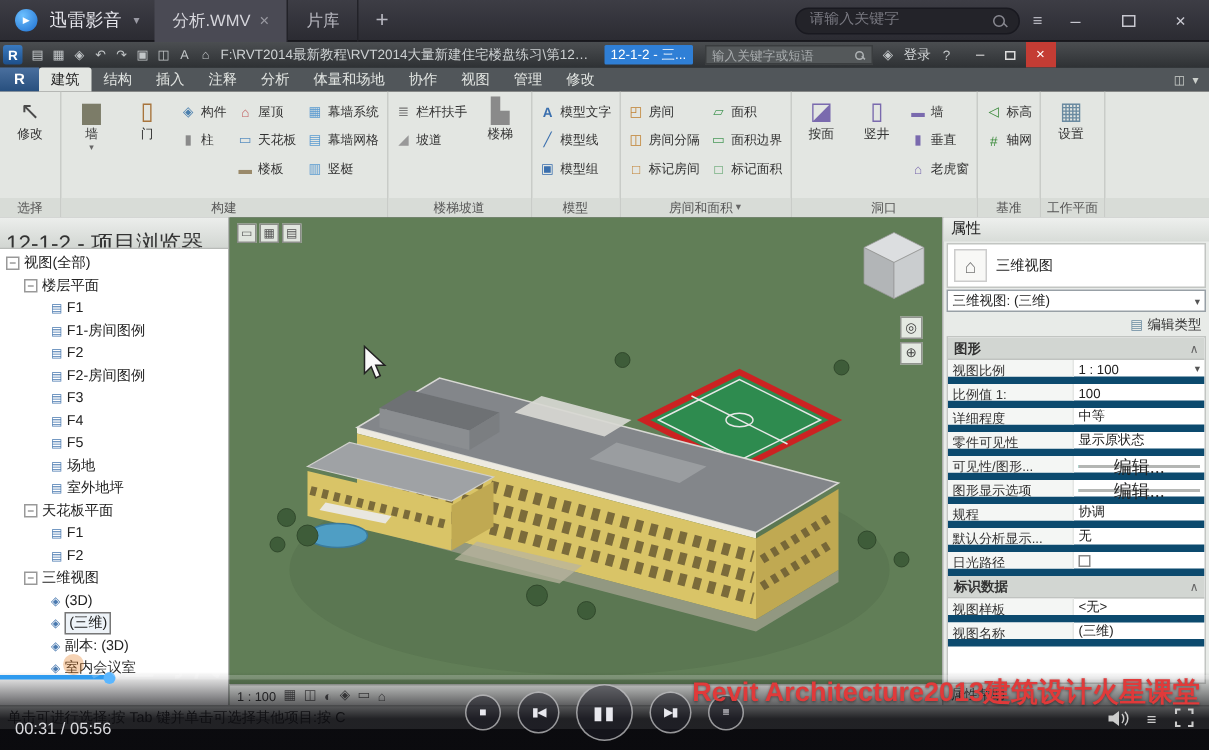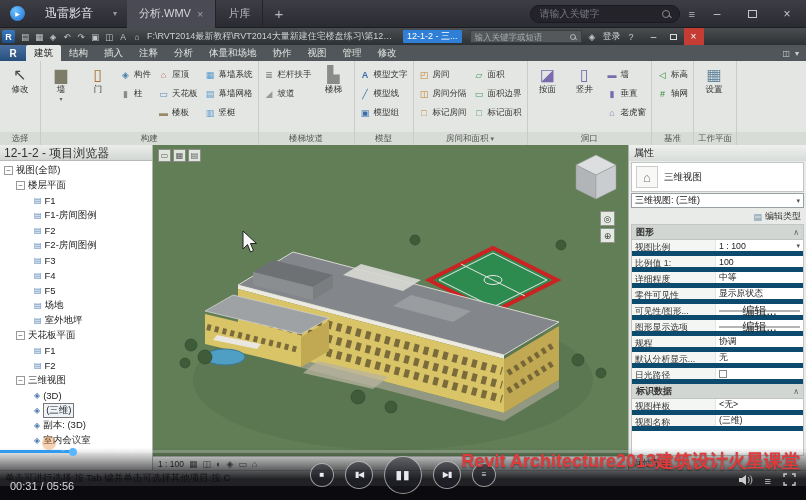--- a/index.html
+++ b/index.html
@@ -2,30 +2,30 @@
 <html><head>
 <meta charset="utf-8">
 <style>
 *{margin:0;padding:0;box-sizing:border-box}
 html,body{background:#111}
 body{font-family:"Liberation Sans","DejaVu Sans",sans-serif}
 #stage{position:relative;width:806px;height:500px;overflow:hidden;background:#000;font-size:10px;color:#222}
 
 
 .pt{position:absolute;top:0;left:0;right:0;height:28px;background:linear-gradient(#3d3d45,#2b2b32);display:flex;align-items:center;z-index:30;border-bottom:1px solid #1c1c22}
-.pt-logo{display:flex;align-items:center;gap:20px;padding:0 10px;color:#e6e6ec;font-size:12px}
+.pt-logo{display:flex;align-items:center;gap:8px;padding:0 10px;color:#e6e6ec;font-size:12px}
 .logo-dot{width:15px;height:15px;border-radius:50%;background:radial-gradient(circle at 35% 30%,#6cc0ff,#1e6fd0);display:inline-flex;align-items:center;justify-content:center;color:#fff;font-size:6px;line-height:1}
 .pcaret{color:#9a9aa4;font-size:8px}
 .pt-tab{display:flex;align-items:center;gap:6px;height:28px;padding:0 12px;color:#d6d6dc;font-size:11px;background:#4a4a54;border-right:1px solid #222228}
 .pt-tab.lib{background:transparent;color:#b9b9c1}
 .tab-x{color:#9a9aa2;font-size:11px}
 .pt-add{color:#b8b8c0;font-size:15px;padding:0 11px}
 .pt-right{margin-left:auto;display:flex;align-items:center;gap:9px;padding-right:6px}
 .pt-search{position:relative;width:150px;height:18px;background:#232329;border:1px solid #191920;border-radius:9px;display:flex;align-items:center}
-.pt-search input{flex:1;background:transparent;border:none;outline:none;color:#bbb;font-size:10px;padding:0 9px;font-family:Liberation Sans, sans-serif;min-width:0}
+.pt-search input{flex:1;background:transparent;border:none;outline:none;color:#bbb;font-size:10px;padding:0 9px;font-family:Liberation Mono, monospace;min-width:0}
 .pt-search input::placeholder{color:#787880}
 .lens{width:8px;height:8px;border:1.4px solid #8a8a92;border-radius:50%;margin-right:9px;position:relative;flex:none}
 .lens::after{content:"";position:absolute;width:4px;height:1.4px;background:#8a8a92;right:-3.5px;bottom:-1px;transform:rotate(45deg)}
 .pt-ico{color:#b5b5bd;font-size:11px}
 .win-btn{width:26px;height:28px;display:inline-flex;align-items:center;justify-content:center;color:#c8c8d0;font-size:12px}
 .maxbox{display:inline-block;width:9px;height:8px;border:1px solid #c8c8d0}
 
 
 #video{position:absolute;top:28px;left:0;width:806px;height:458px;background:#000}
 #revit{position:absolute;inset:0;display:flex;flex-direction:column}
@@ -63,21 +63,21 @@
 .bcaret{font-size:6px;color:#666;line-height:5px}
 .scol{display:flex;flex-direction:column;padding-top:2px}
 .sbtn{display:flex;align-items:center;gap:3px;height:19px;font-size:8.5px;color:#333;white-space:nowrap;padding:0 2px}
 .sbtn .si{width:11px;text-align:center;font-size:9px;flex:none}
 .panel-fill{flex:1;display:flex;flex-direction:column}
 .panel-fill .p-label{flex:none}
 .panel-fill .p-body{flex:1}
 
 .rv-main{flex:1;display:flex;min-height:0}
 .browser{width:153px;background:#eef0ee;border-right:1px solid #b0b3b0;display:flex;flex-direction:column;flex:none}
-.br-head{height:16px;background:linear-gradient(#eceeec,#d2d6d2);border-bottom:1px solid #b8bbb8;font-size:12px;padding:0 4px;line-height:16px;color:#333;white-space:nowrap;overflow:hidden}
+.br-head{height:16px;background:linear-gradient(#eceeec,#d2d6d2);border-bottom:1px solid #b8bbb8;font-size:15px;padding:10px 4px;line-height:16px;color:#333;white-space:nowrap;overflow:hidden}
 .br-tree{flex:1;background:#fff;overflow:hidden;padding-top:2px}
 .ti{height:15px;display:flex;align-items:center;gap:3px;font-size:9.5px;color:#222;white-space:nowrap}
 .exp{width:9px;height:9px;border:1px solid #999;font-size:8px;line-height:7px;text-align:center;color:#555;background:#fff;flex:none}
 .tic{font-size:8px;color:#4a7ab0;flex:none}
 .lvl0{padding-left:4px}.lvl1{padding-left:16px}.lvl2{padding-left:34px}
 .ti .lab{overflow:hidden;text-overflow:ellipsis}
 .ti.sel .lab{border:1px solid #777;background:#eef3f8;padding:0 2px}
 
 .canvas{flex:1;position:relative;background:#617e57;min-width:0;display:flex;flex-direction:column}
 .cv-draw{flex:1;position:relative;overflow:hidden}

